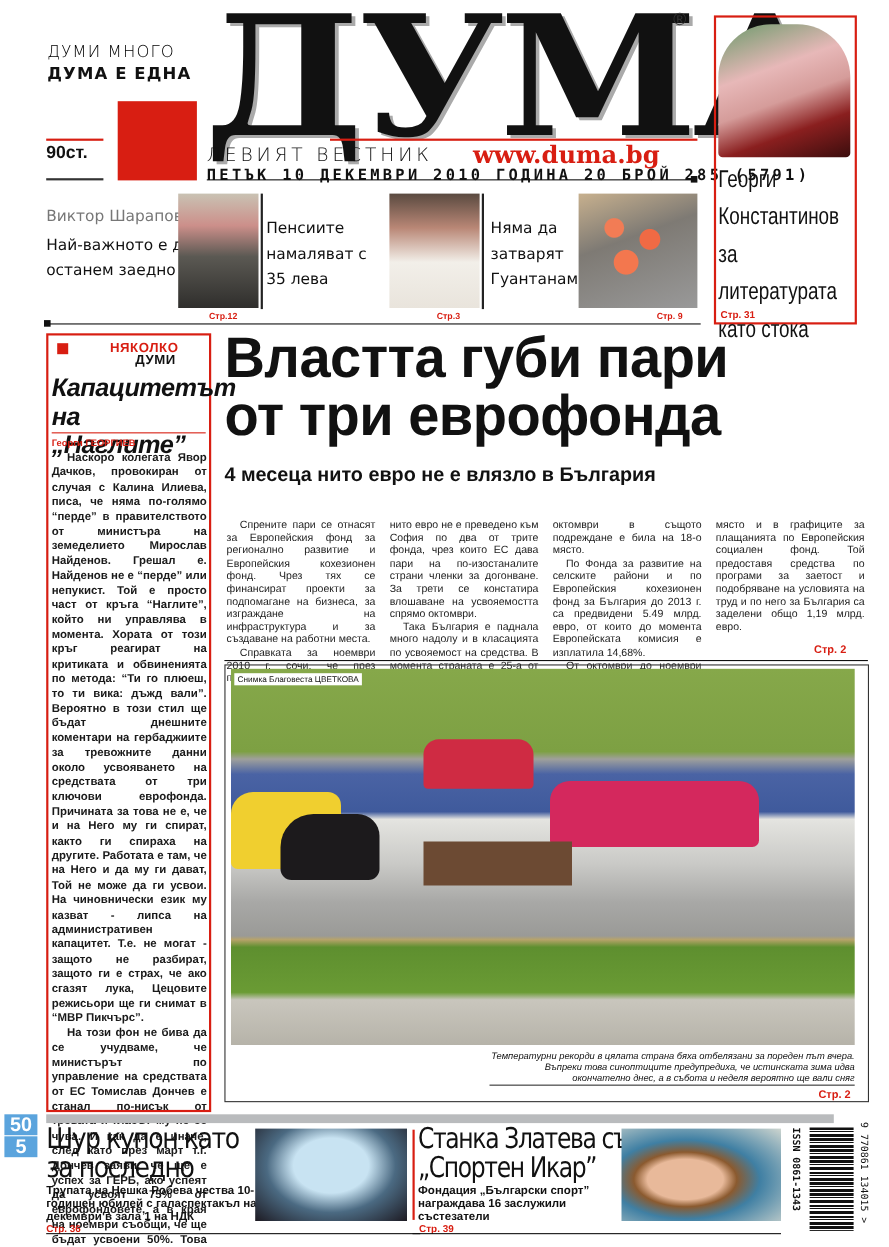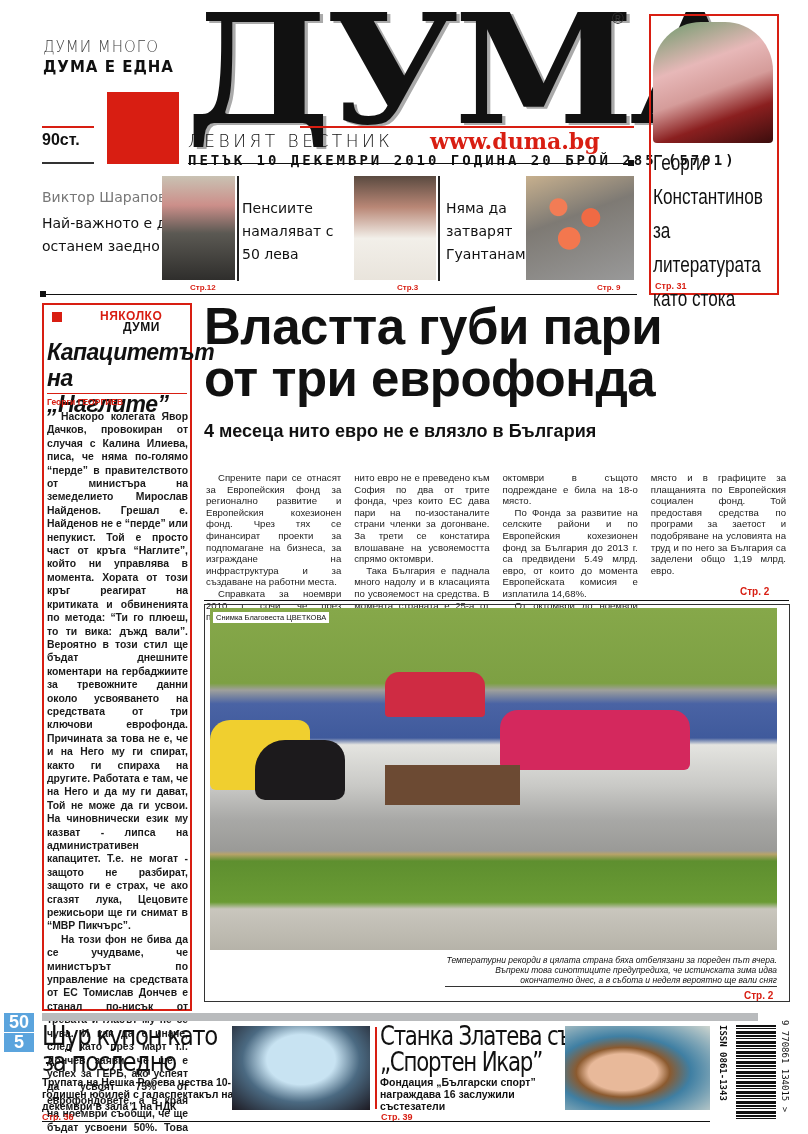--- a/index.html
+++ b/index.html
@@ -1,21 +1,21 @@
 <!DOCTYPE html>
 <html><head>
 <meta charset="utf-8">
 <style>
   * { box-sizing: border-box; margin: 0; padding: 0; }
   html, body { width: 808px; height: 1134px; background: #fff; overflow: hidden; }
   body { position: relative; font-family: "Liberation Sans", sans-serif; color: #111; }
   .abs { position: absolute; }
 
   
-  .slogan1 { left: 43px; top: 38px; font-size: 15px; letter-spacing: 1px; color: #404040; font-family: "DejaVu Sans", sans-serif; font-weight: 300; }
+  .slogan1 { left: 43px; top: 38px; font-size: 15px; letter-spacing: 1px; color: #000000; font-family: "DejaVu Sans", sans-serif; font-weight: 300; }
   .slogan2 { left: 43px; top: 58px; font-size: 15px; letter-spacing: 1px; font-weight: bold; font-family: "DejaVu Sans", sans-serif; }
   .price-line-top { left: 42px; top: 126px; width: 52px; height: 2px; background: #d81e12; }
   .price { left: 42px; top: 131px; font-size: 16px; font-weight: bold; }
   .price-line-bottom { left: 42px; top: 162px; width: 52px; height: 2px; background: #333; }
   .red-square { left: 107px; top: 92px; width: 72px; height: 72px; background: #d81e12; }
   .logo { left: 186px; top: -6px; font-family: "DejaVu Serif", serif; font-weight: bold; font-size: 152px; letter-spacing: -4px; line-height: 1; color: #111; transform: scaleX(1.07); transform-origin: left top; text-shadow: 3px 2px 0 #aaa; }
   .reg { left: 612px; top: 10px; font-size: 16px; color: #333; }
   .mast-red-line { left: 300px; top: 126px; width: 334px; height: 2px; background: #d81e12; }
   .leviyat { left: 188px; top: 131px; font-size: 17px; letter-spacing: 3.5px; font-family: "DejaVu Sans", sans-serif; font-weight: 300; }
   .website { left: 430px; top: 128px; font-family: "DejaVu Serif", serif; font-weight: bold; font-size: 22px; color: #d81e12; }
@@ -118,21 +118,21 @@
 <div class="abs author-box"></div>
 <div class="abs author-photo"></div>
 <div class="abs author-text">Георги Константинов за литературата като стока</div>
 <div class="abs author-page">Стр. 31</div>
 
 <div class="abs teaser-label-name">Виктор Шарапов:</div>
 <div class="abs teaser-quote">Най-важното е да останем заедно</div>
 <div class="abs t1-photo"></div>
 <div class="abs t1-page">Стр.12</div>
 <div class="abs t1-divider"></div>
-<div class="abs t1-text" style="width:105px;">Пенсиите намаляват с 50 лева</div>
+<div class="abs t1-text" style="width:105px;">Пенсиите намаляват с 35 лева</div>
 <div class="abs t2-photo"></div>
 <div class="abs t2-page">Стр.3</div>
 <div class="abs t2-divider"></div>
 <div class="abs t2-text" style="width:80px;">Няма да затварят Гуантанамо</div>
 <div class="abs t3-photo"></div>
 <div class="abs t3-page">Стр. 9</div>
 <div class="abs teaser-rule"></div>
 <div class="abs teaser-rule-end"></div>
 
 <div class="abs col-box"></div>

